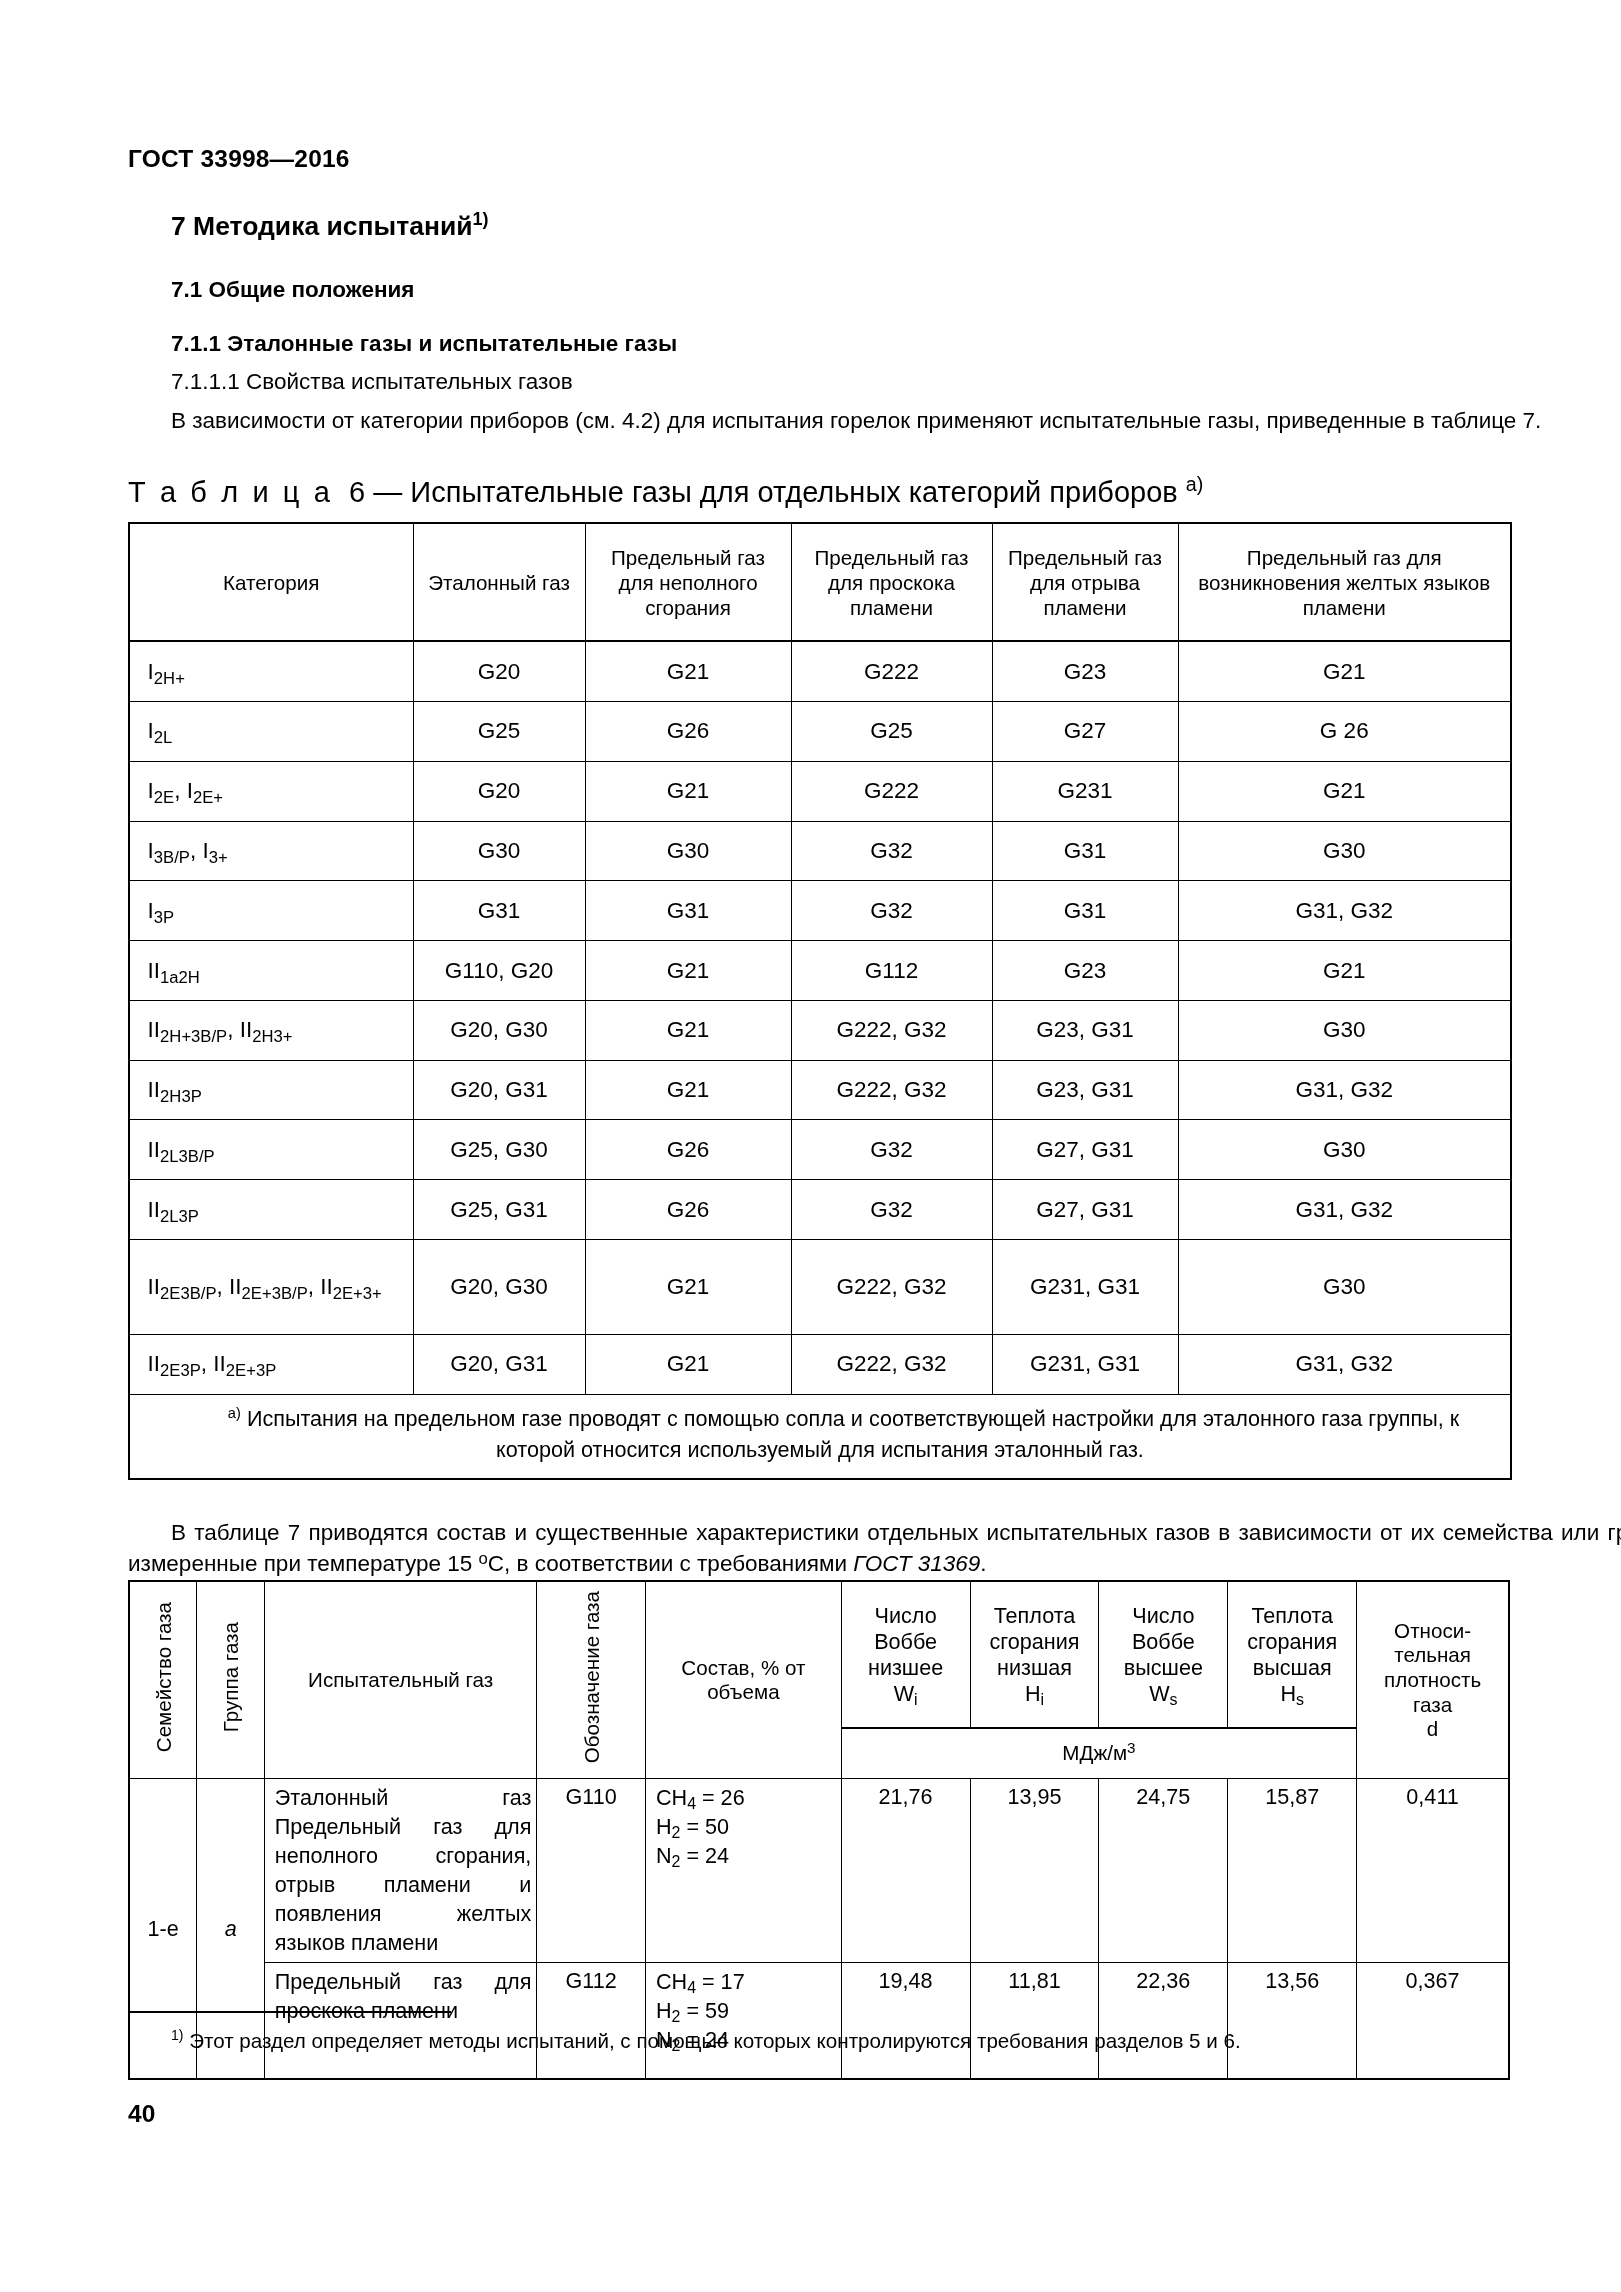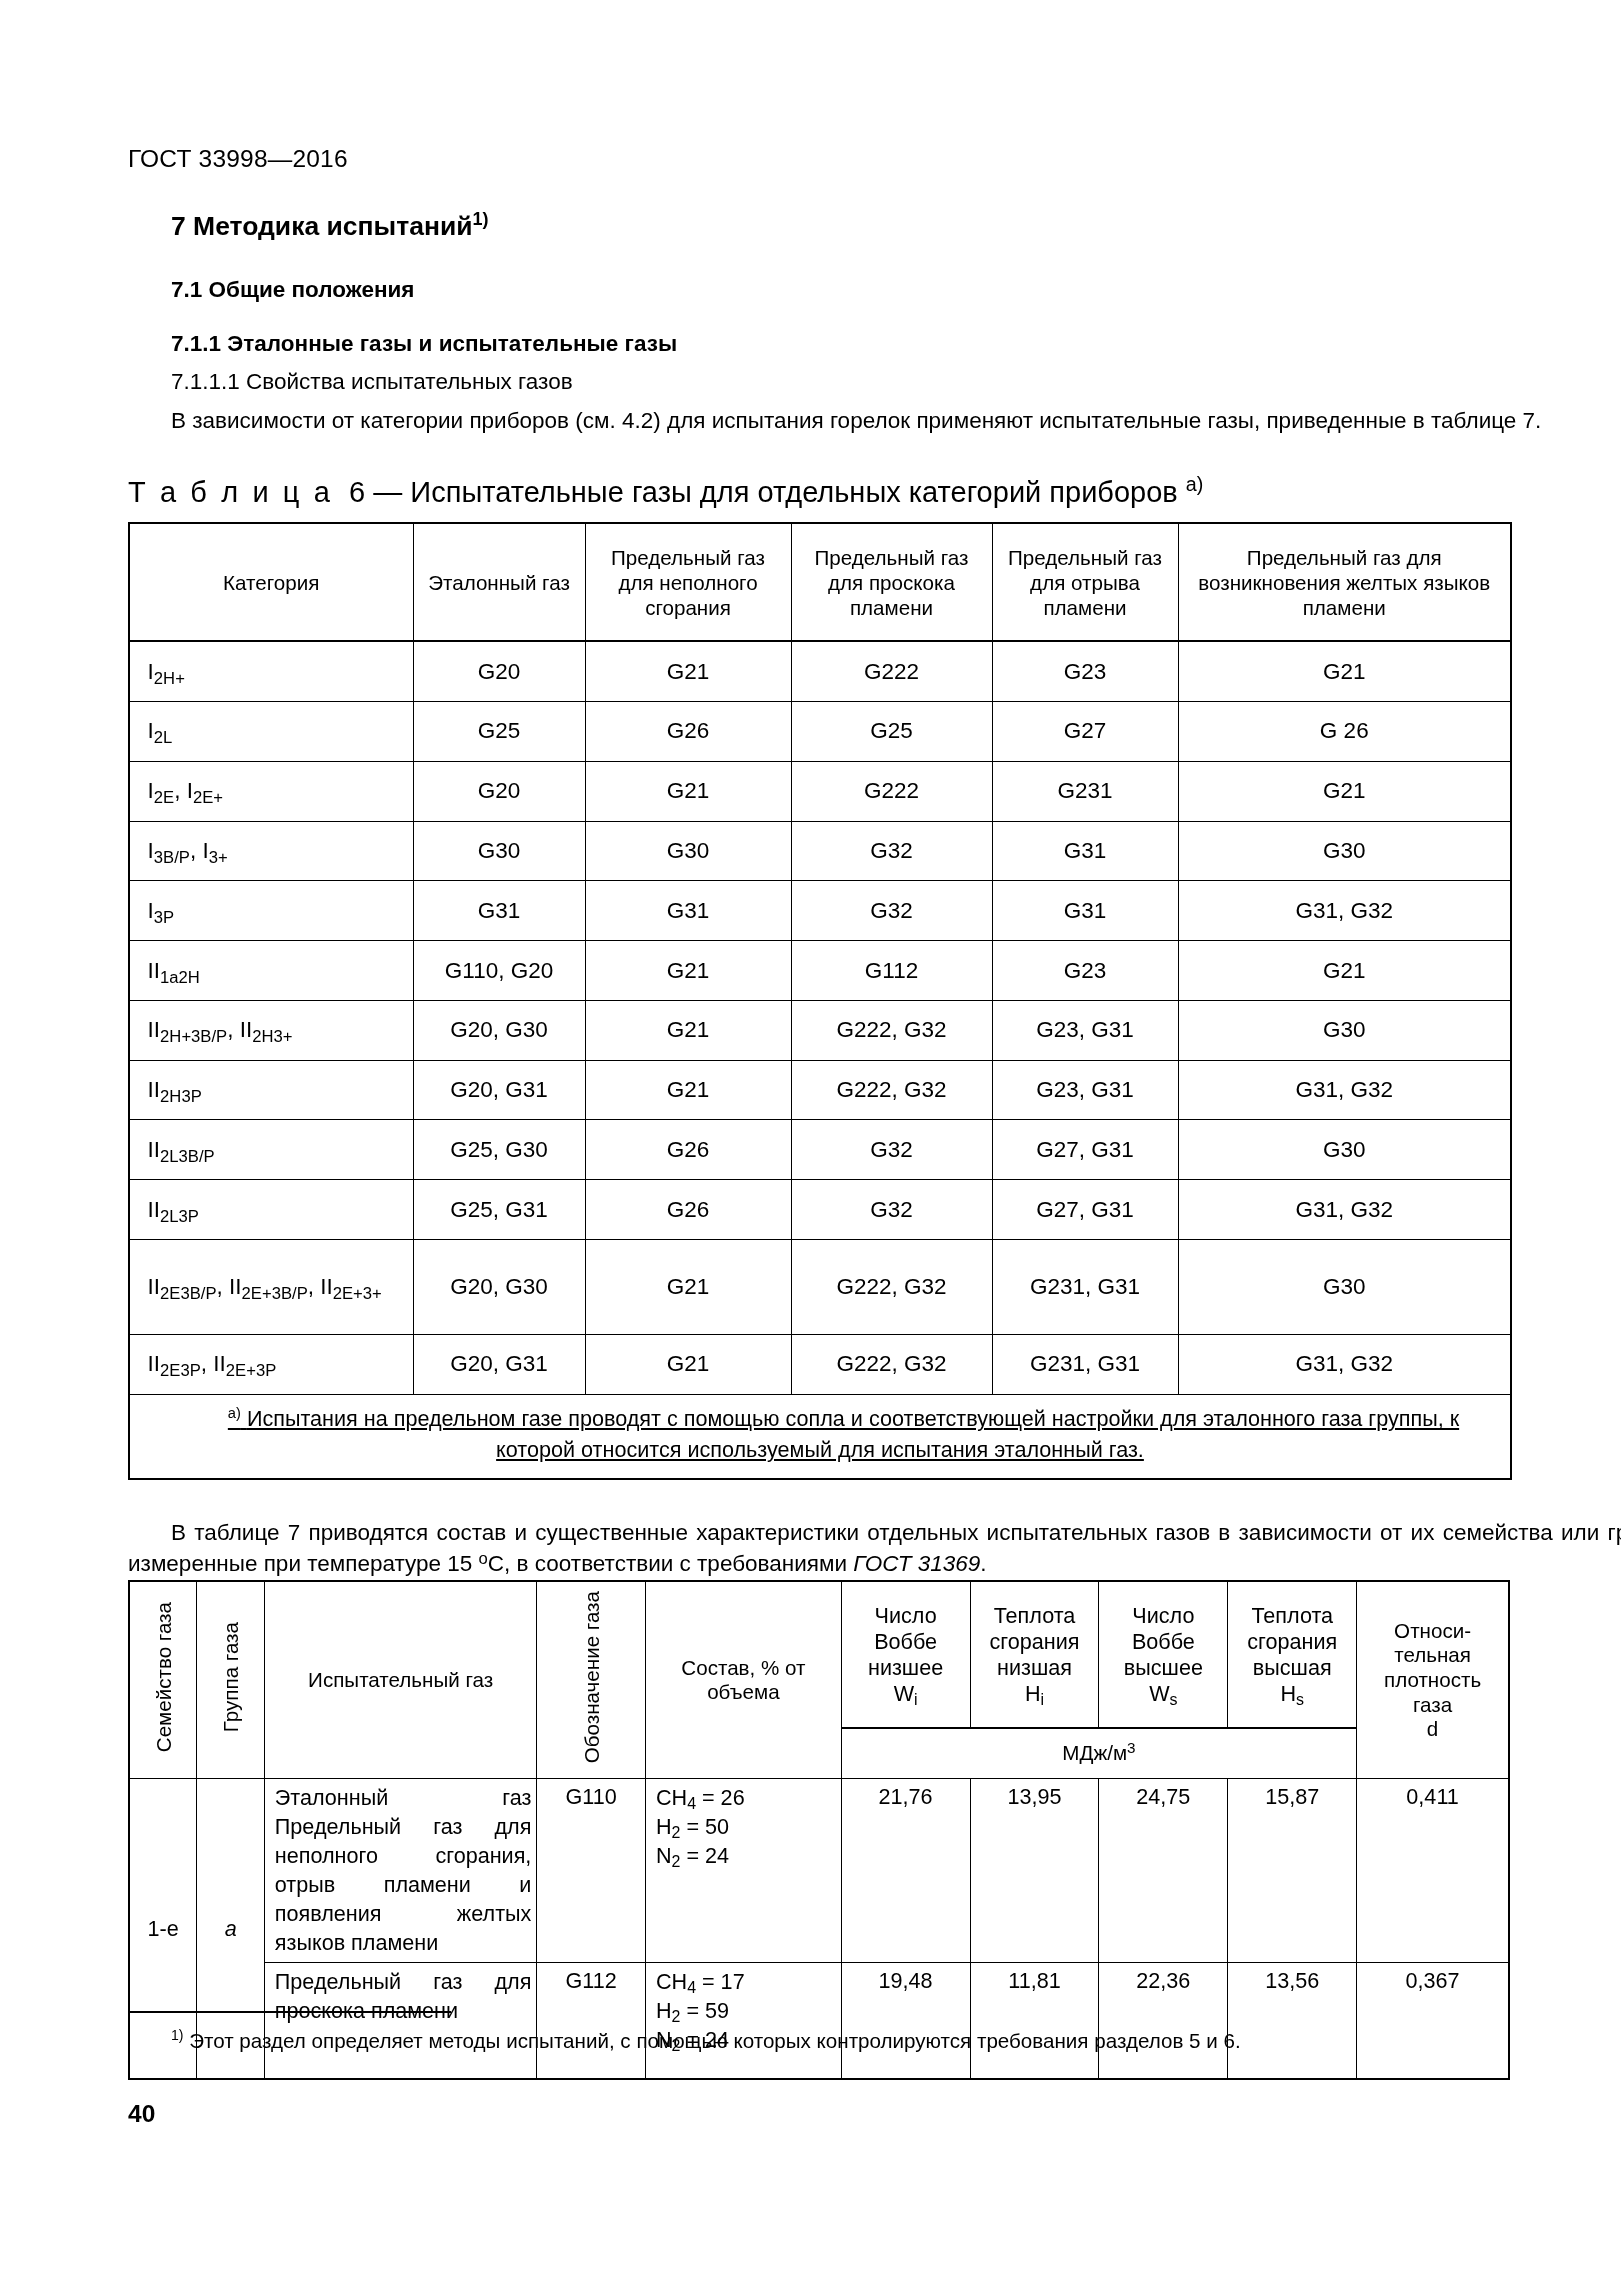--- a/index.html
+++ b/index.html
@@ -20,21 +20,21 @@
     left: 0; top: 0;
     width: 1621px;
     height: 2293px;
     padding: 0;
   }
   .running-head {
     position: absolute;
     left: 128px;
     top: 145px;
     font-size: 24.5px;
-    font-weight: normal;
+    font-weight: bold;
     letter-spacing: 0.2px;
   }
   .content {
     position: absolute;
     left: 128px;
     top: 211px;
     width: 1558px;
   }
   h1.sec {
     font-size: 26.5px;
@@ -114,21 +114,20 @@
     text-align: left;
     padding-left: 17.6px;
   }
   #table6 tr.tall td { height: 80px; }
   .note-row td {
     text-align: left;
     font-size: 21.6px;
     line-height: 1.42;
     padding: 9.8px 15.7px 11.8px 15.7px !important;
     border-top-width: 2.5px;
-    text-decoration: underline;
   }
   .note-row .lead { padding-left: 47px; }
   sub.s {
     font-size: 0.74em;
     vertical-align: -0.28em;
     line-height: 0;
   }
   sup.s {
     font-size: 0.74em;
     vertical-align: 0.45em;

